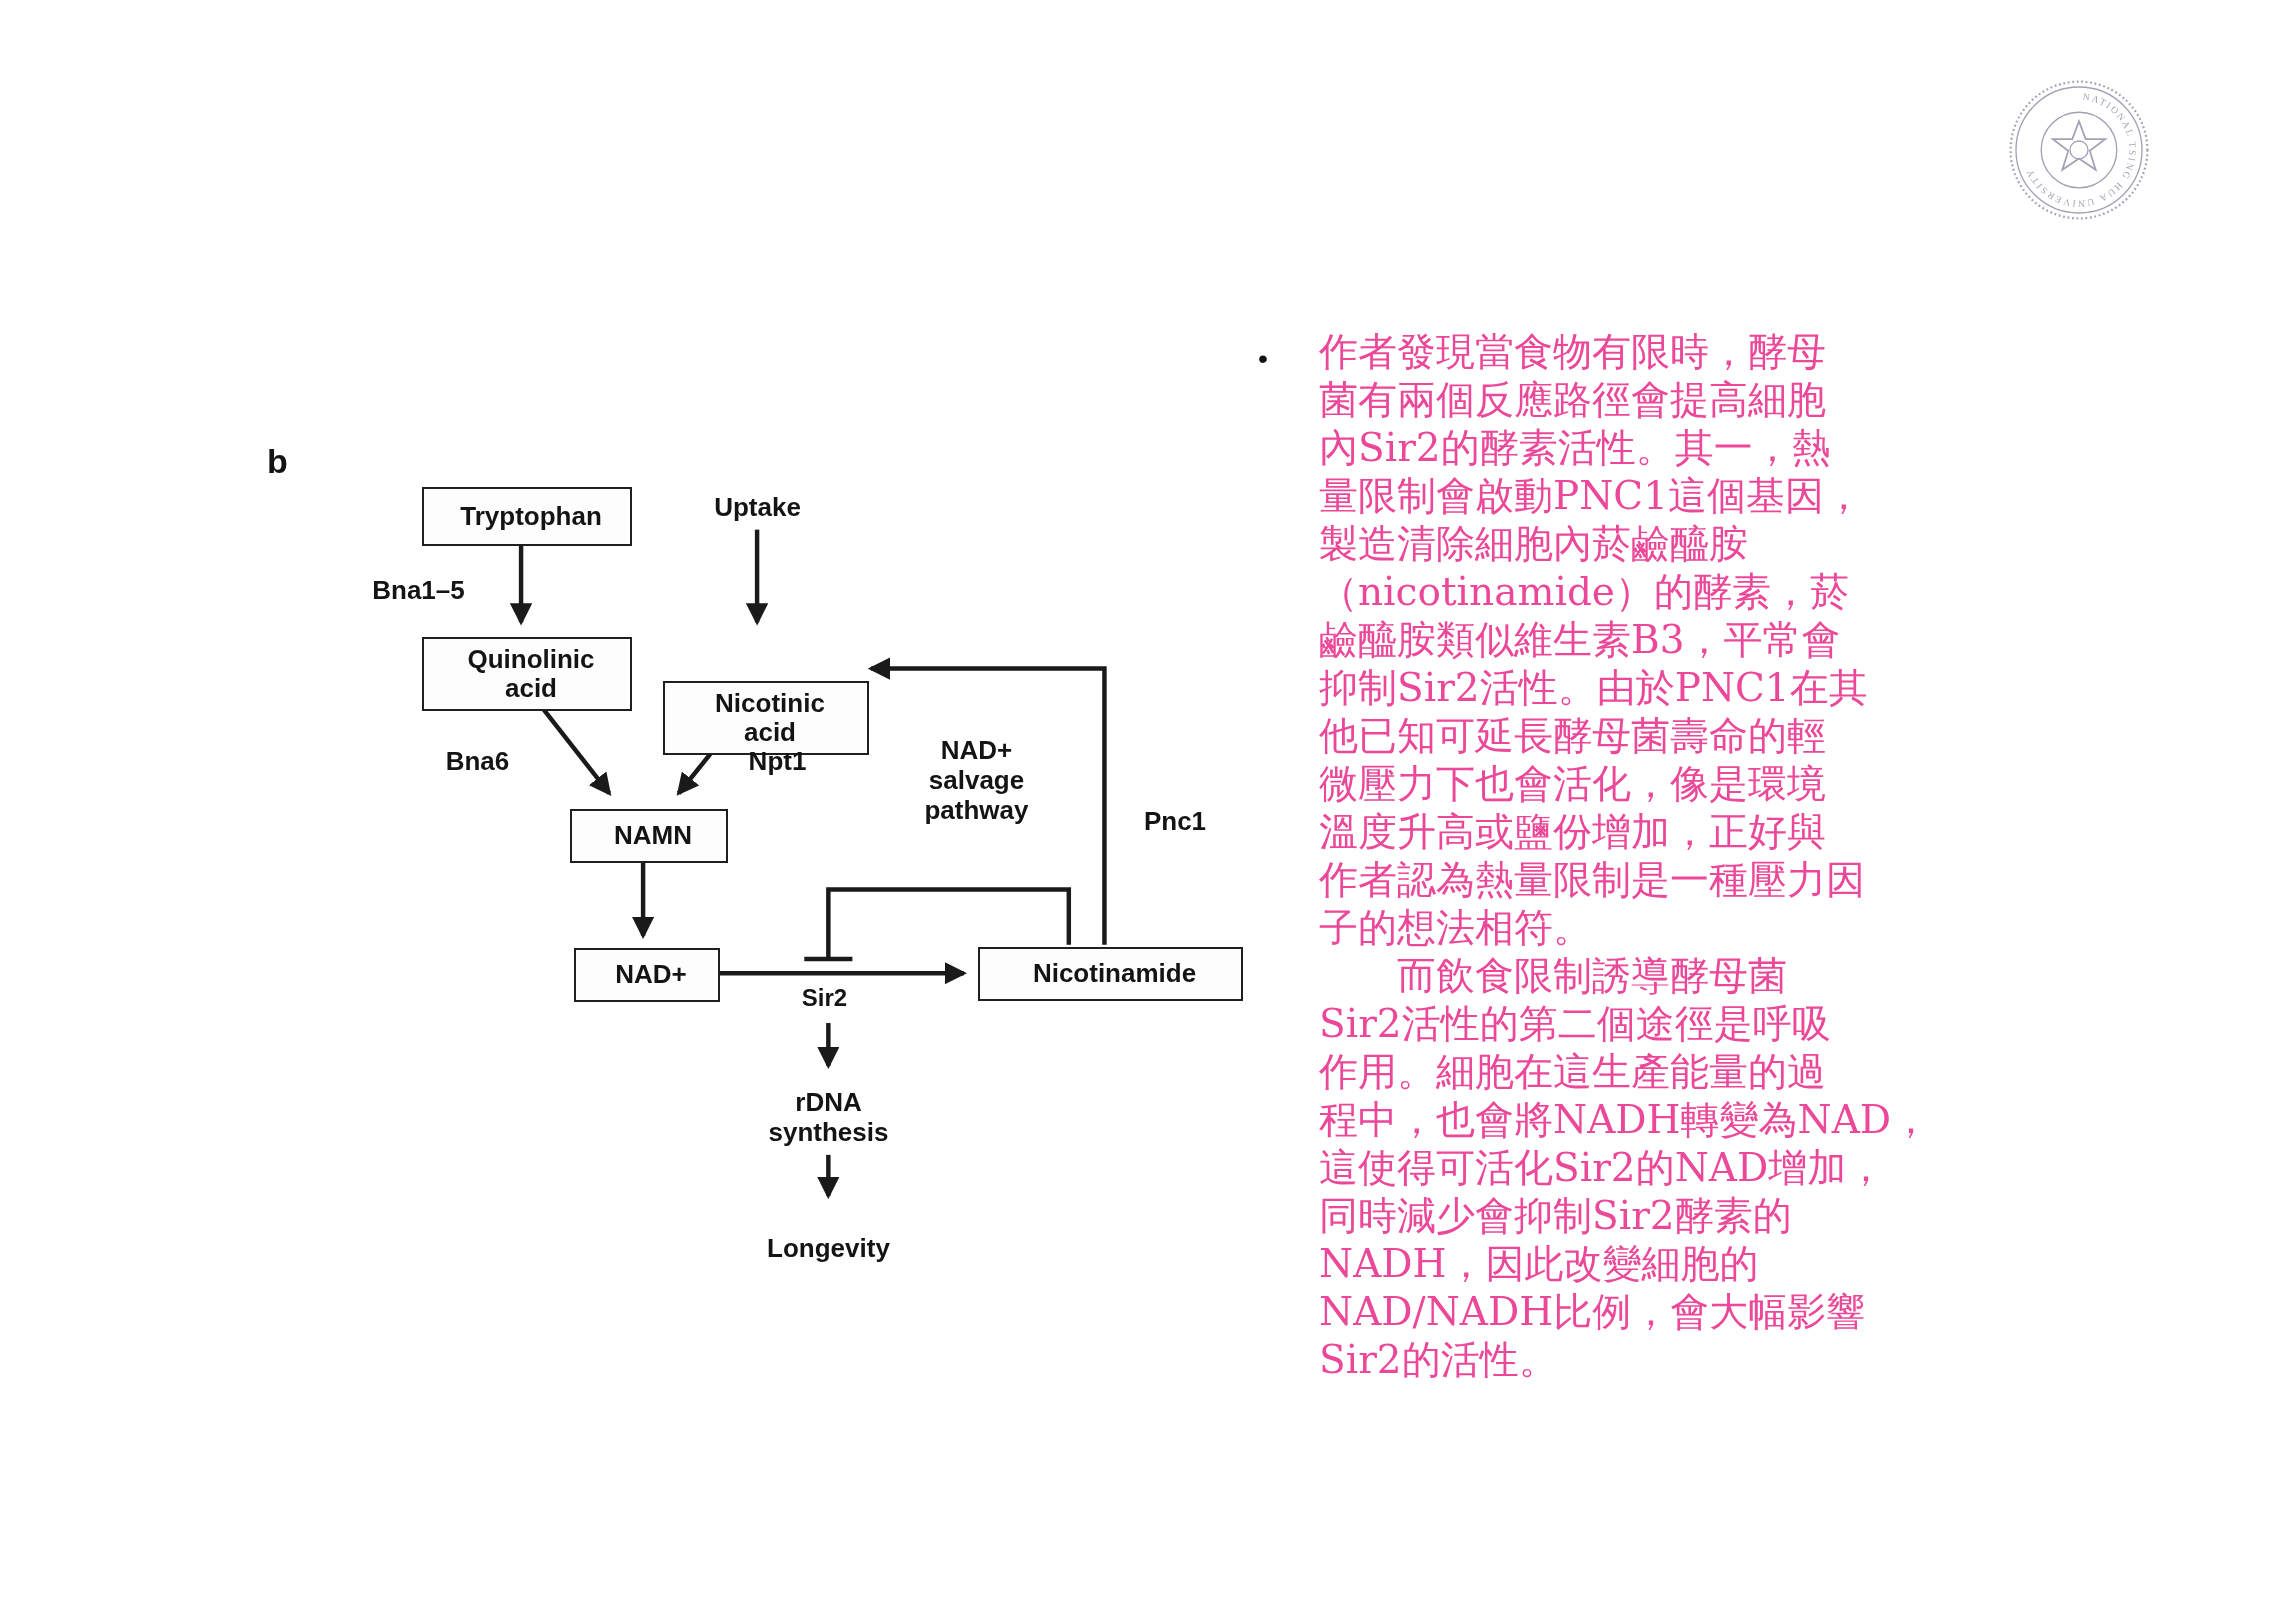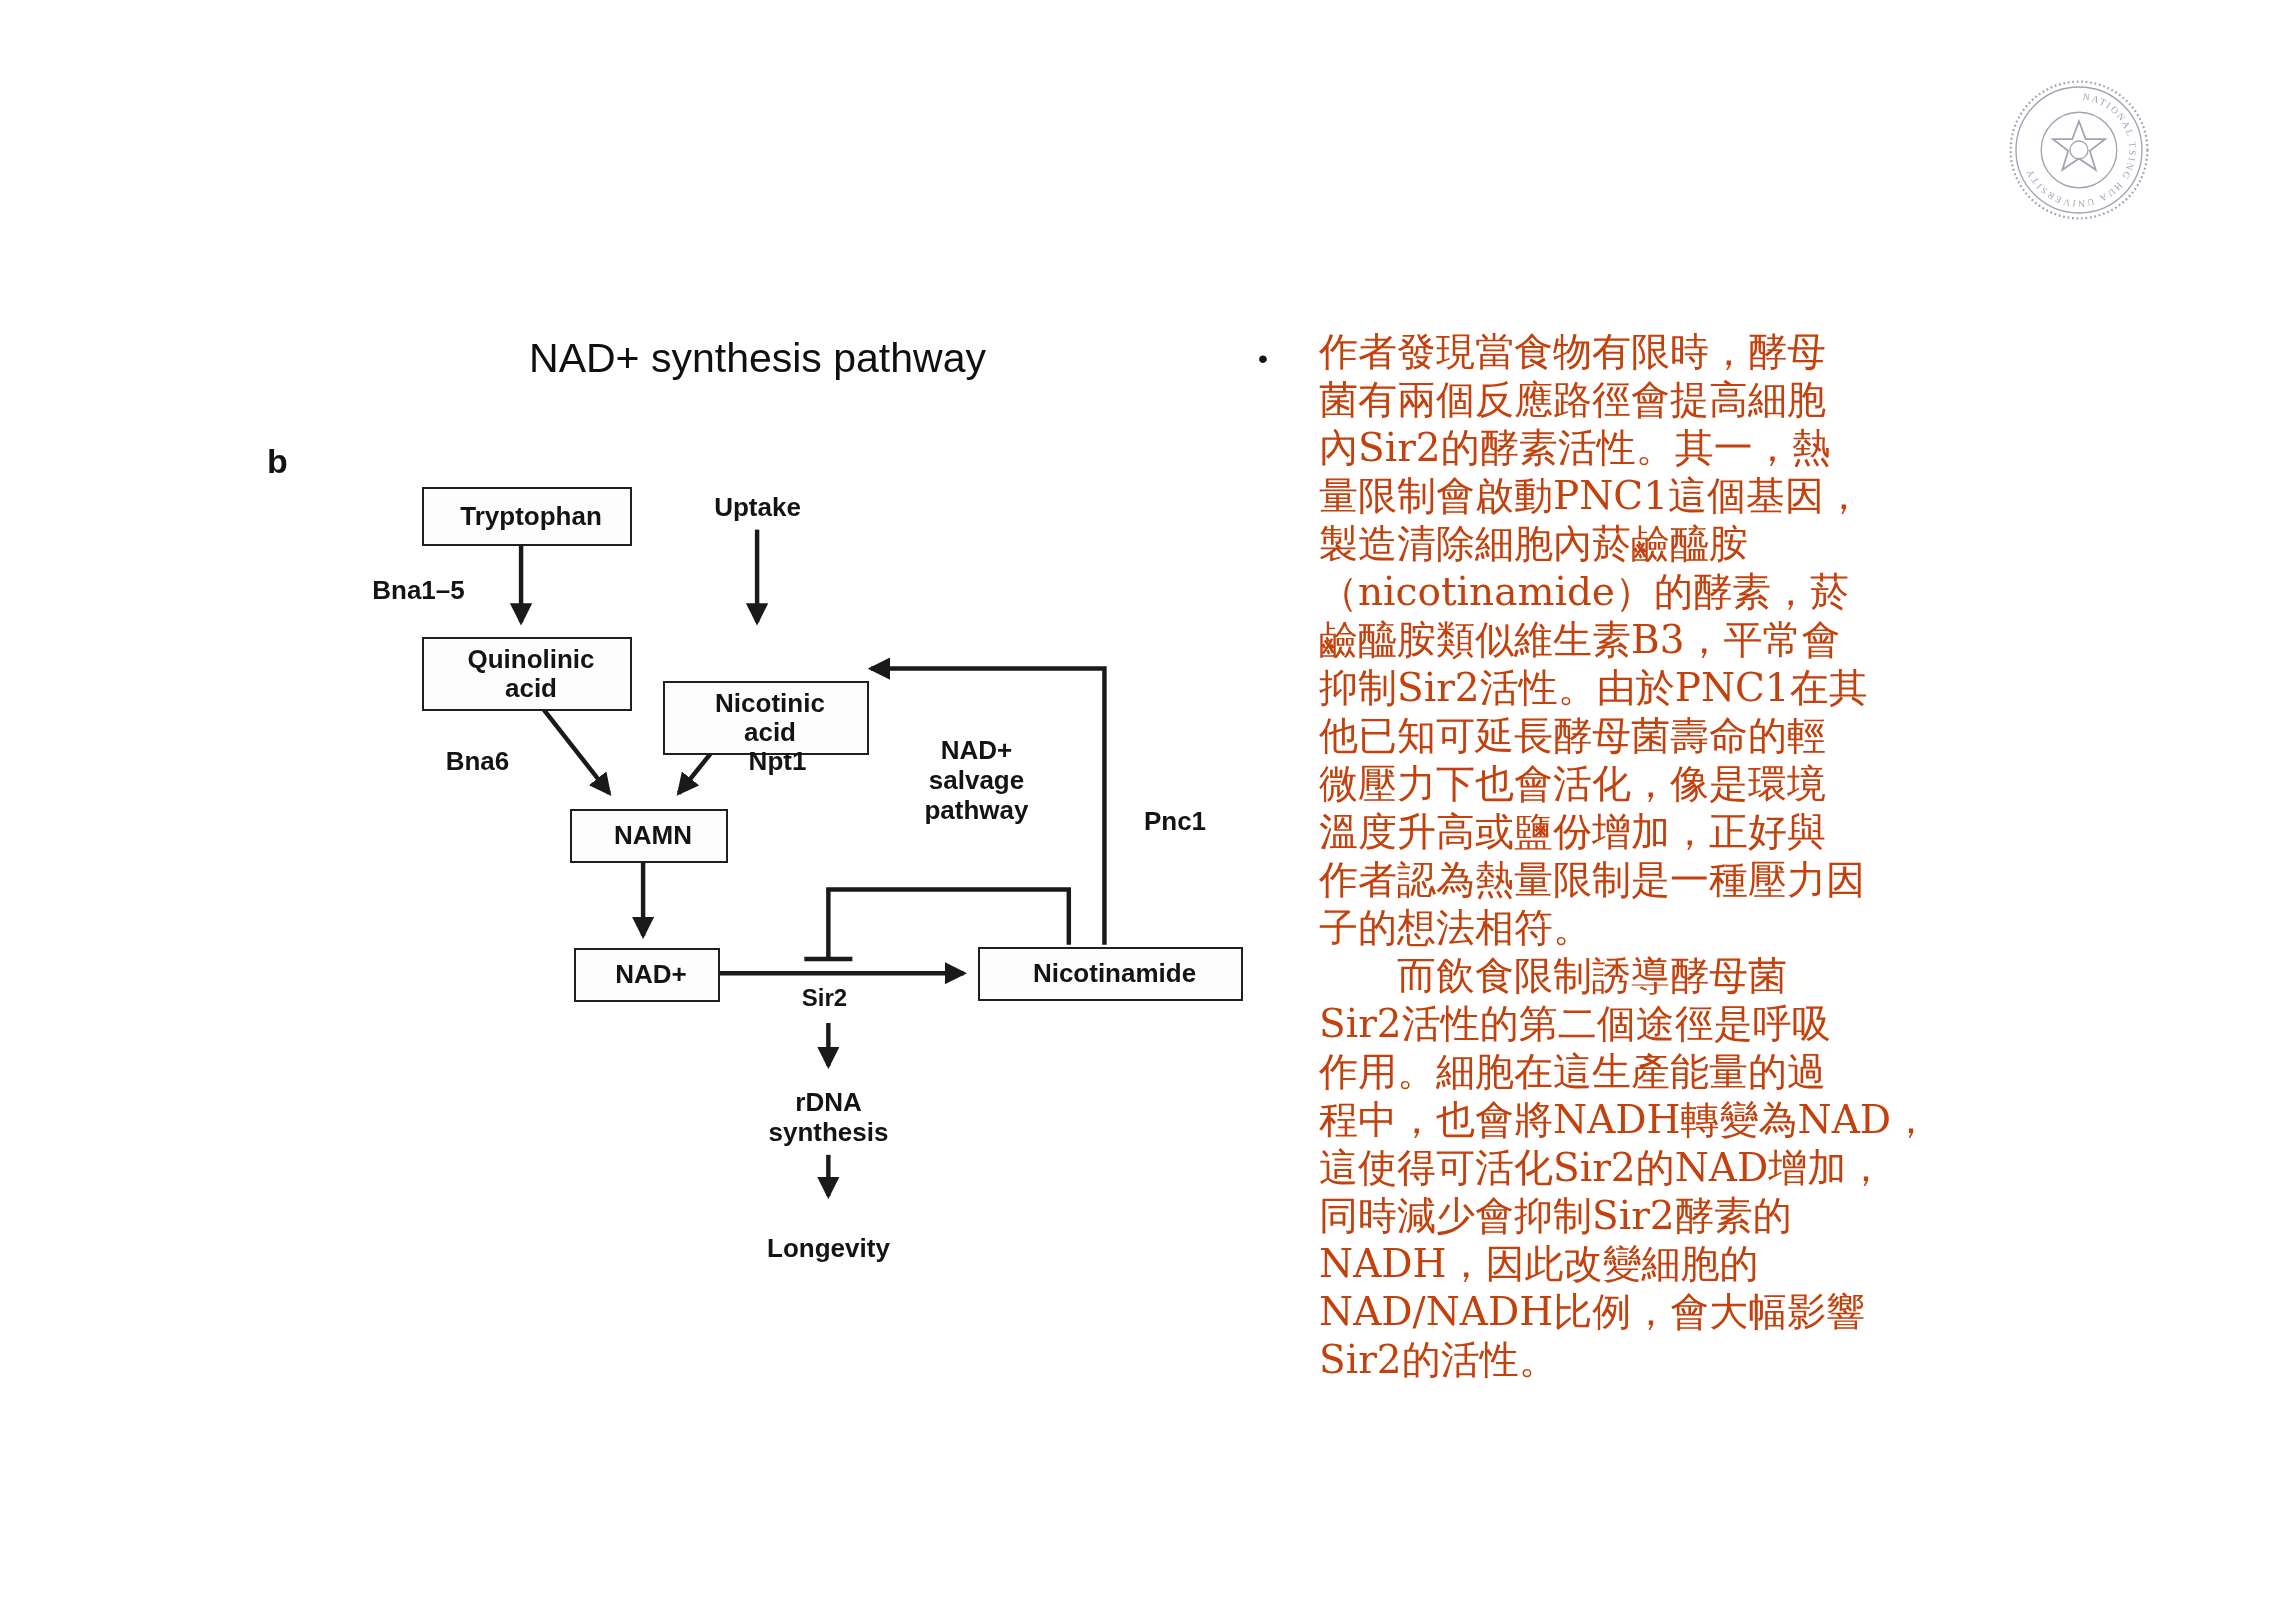--- a/index.html
+++ b/index.html
@@ -24,28 +24,27 @@
   .dlabel{position:absolute;font-weight:bold;font-size:26px;line-height:1.15;
           color:#141414;text-align:center;white-space:pre-line;}
   .panelb{left:0px;top:5.3px;font-size:34px;text-align:left;}
 
   .ln{stroke:#1a1a1a;stroke-width:5;fill:none;}
 
   
   .bullet{left:1258px;top:342px;font-size:28.5px;color:#111;}
   .bodytext{left:1319px;top:328px;width:722px;font-size:39px;line-height:48px;
             font-family:"DejaVu Serif","Liberation Serif",serif;
-            white-space:pre-line;color:#c2410c;}
+            white-space:pre-line;color:#ec4899;}
 </style>
 </head>
 <body>
 
 <div class="slide">
 
-  <div class="abs title">NAD+ synthesis pathway</div>
 
   <div class="abs logo">
     <svg viewBox="0 0 160 160" width="144" height="144">
       <circle class="sealstroke" cx="80" cy="80" r="76" stroke-width="2.5" stroke-dasharray="2 3"></circle>
       <circle class="sealstroke" cx="80" cy="80" r="70" stroke-width="1.5"></circle>
       <circle class="sealstroke" cx="80" cy="80" r="42" stroke-width="1.5"></circle>
       <path id="ringpath" d="M80,24 a56,56 0 1,1 -0.01,0" fill="none"></path>
       <text font-size="10.5" letter-spacing="2.2" class="sealfill" font-family="Liberation Serif, serif">
         <textPath href="#ringpath" startOffset="4">NATIONAL TSING HUA UNIVERSITY</textPath>
       </text>

